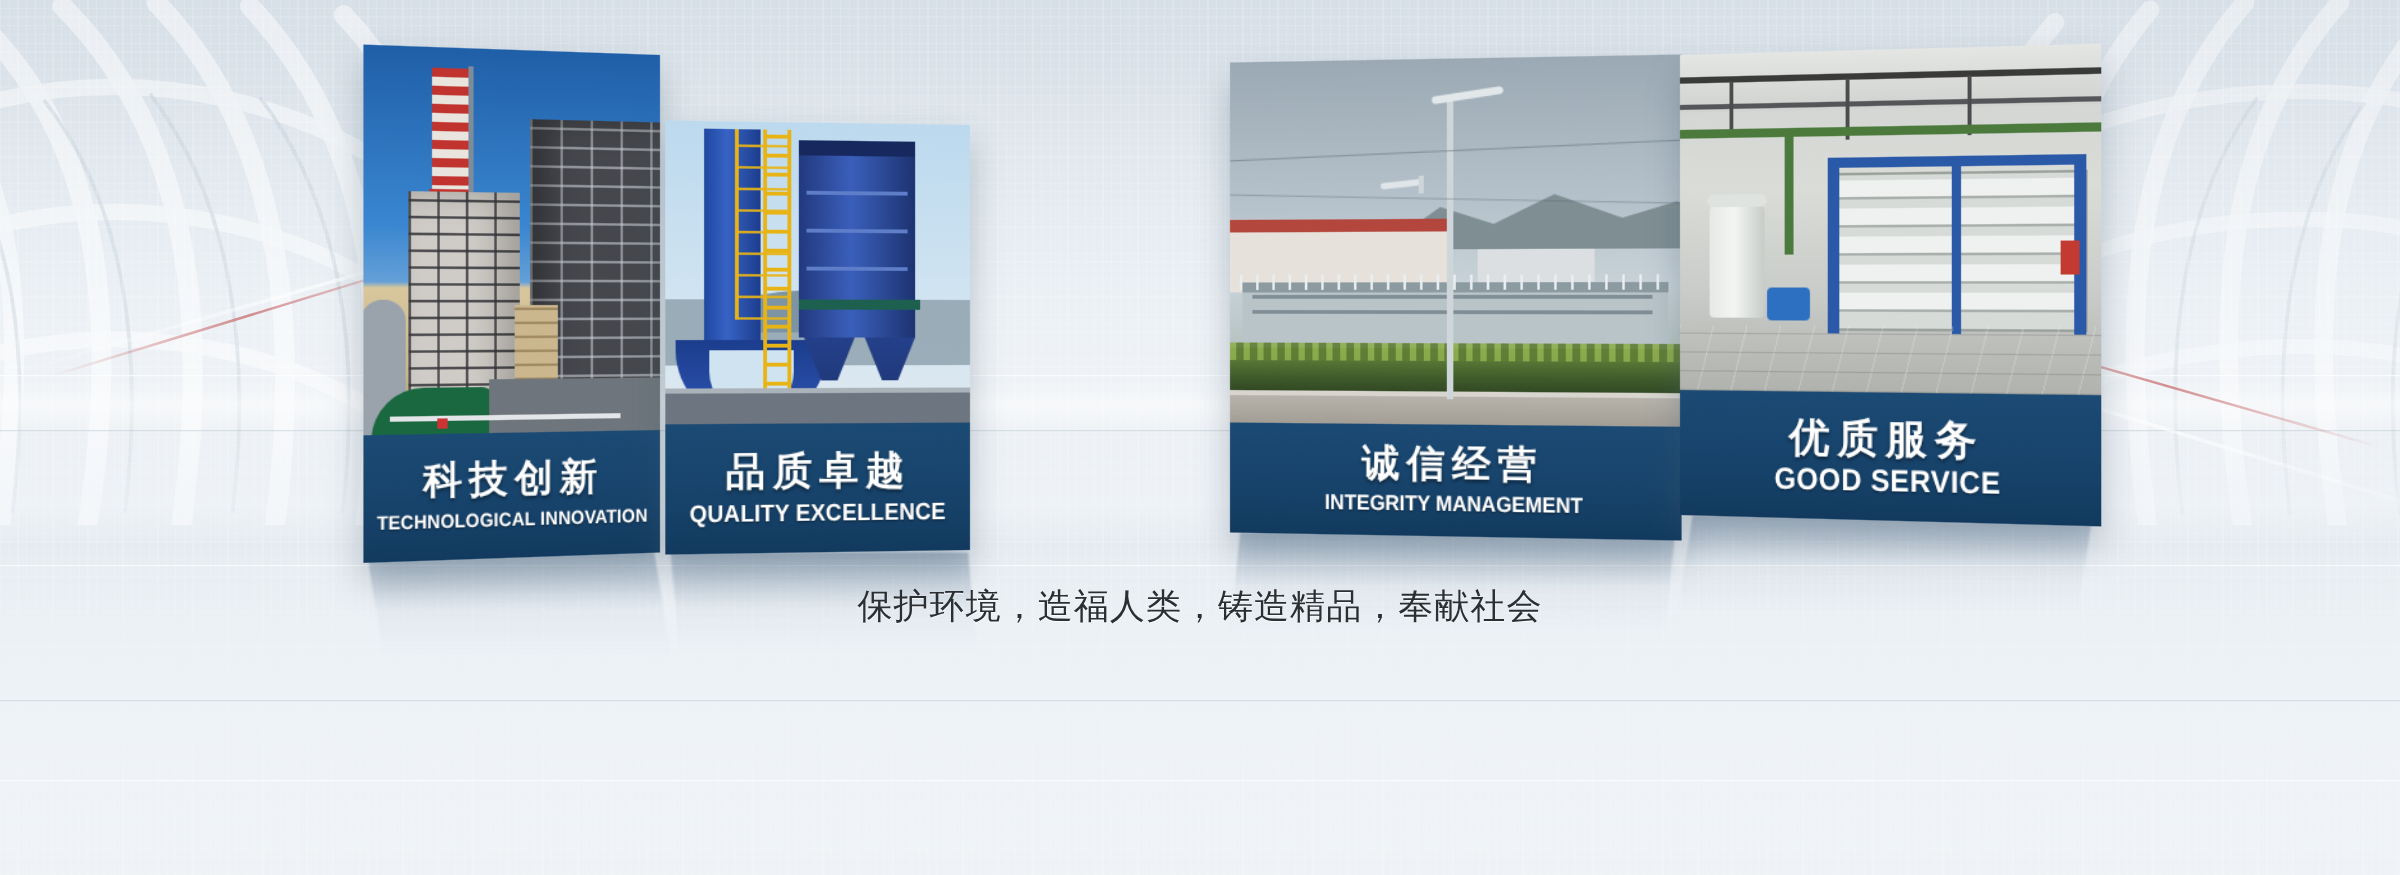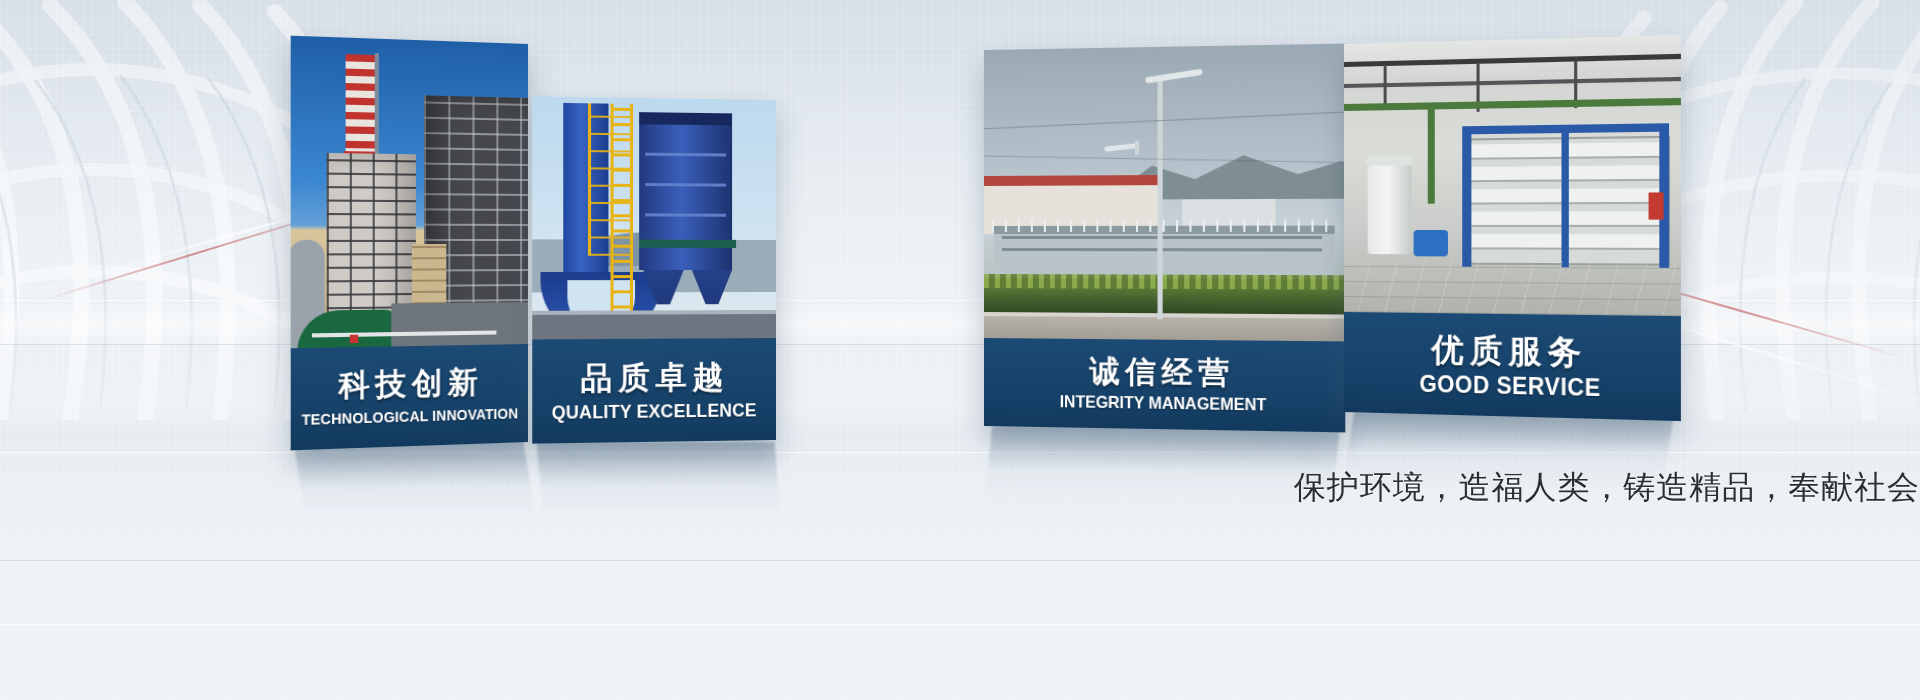--- a/index.html
+++ b/index.html
@@ -76,22 +76,22 @@
   }
   
   .reflection{
     position:absolute;
     background:linear-gradient(180deg,rgba(30,70,110,.30),rgba(30,70,110,.04) 55%,rgba(30,70,110,0));
     filter:blur(1px);
   }
 
   
   .tagline{
-    position:absolute;left:0;right:0;top:466px;text-align:right;
-    font-size:32px;color:#2a2f33;letter-spacing:.03em;
+    position:absolute;left:0;right:0;top:466px;text-align:center;
+    font-size:28px;color:#2a2f33;letter-spacing:.03em;
     font-family:"DejaVu Sans","Liberation Sans",sans-serif;
     text-shadow:0 1px 1px rgba(255,255,255,.8);
   }
 </style>
 </head>
 <body>
 
 <div id="banner">
 
   <div class="bg-base"></div>

